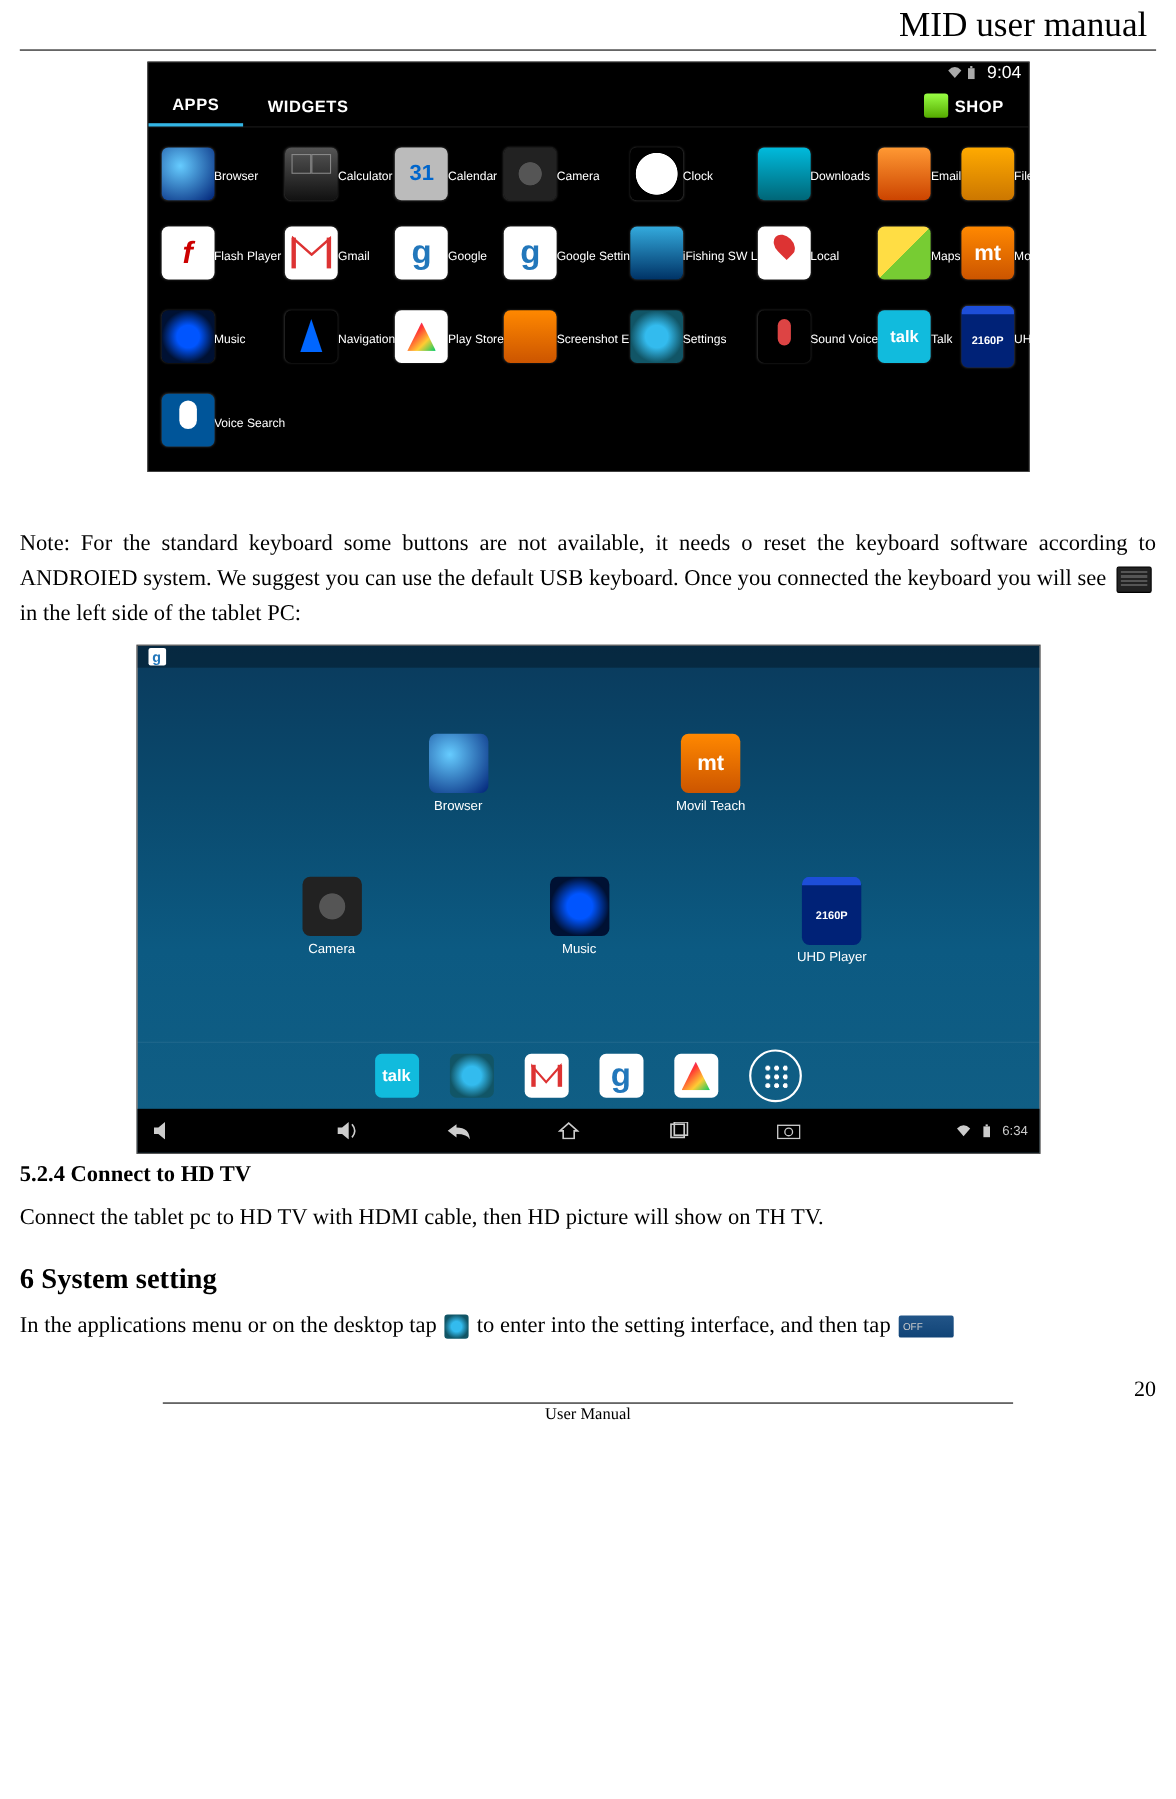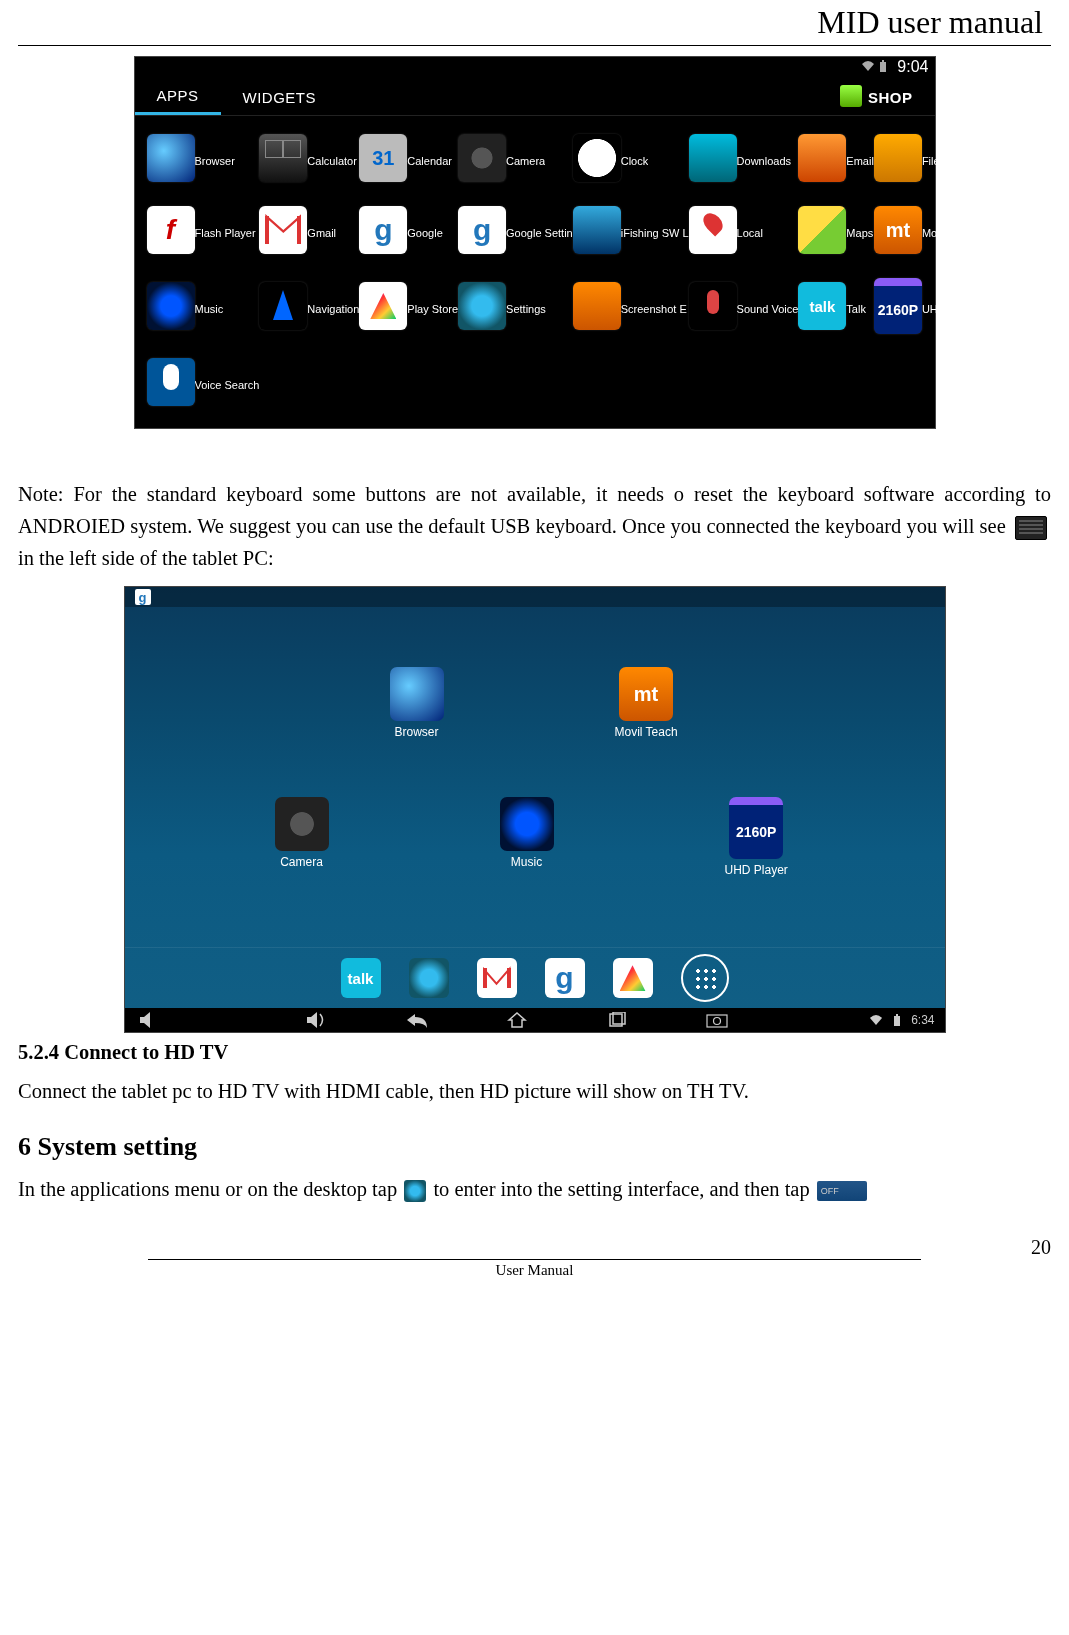--- a/index.html
+++ b/index.html
@@ -47,21 +47,21 @@
     height: 38px;
     background: #000;
     display: flex;
     align-items: center;
     border-bottom: 1px solid #222;
   }
   .tabbar .tab {
     color: #fff;
     font-family: Arial, sans-serif;
     font-size: 15px;
-    font-weight: normal;
+    font-weight: bold;
     padding: 10px 22px 8px 22px;
     letter-spacing: 0.5px;
   }
   .tabbar .tab.active { border-bottom: 3px solid #33b5e5; }
   .tabbar .spacer { flex:1; }
   .tabbar .lbl { font-weight:bold;}
   .shopicon {
     width: 22px; height: 22px;
     background: linear-gradient(#9f4, #5a0);
     border-radius: 3px;
@@ -121,21 +121,21 @@
   .music { background: radial-gradient(circle,#05f 30%,#013 70%);}
   .nav   { background:#000;position:relative;}
   .nav::after{content:"";position:absolute;left:14px;top:8px;border-left:10px solid transparent;border-right:10px solid transparent;border-bottom:30px solid #06f;}
   .pstore{ background:#fff;display:flex;align-items:center;justify-content:center;}
   .pstore::after{content:"";width:26px;height:26px;background:linear-gradient(135deg,#c3f,#f33,#fc3,#0c6);clip-path:polygon(50% 0,100% 100%,0 100%);}
   .sshot { background: linear-gradient(#f80,#c50);}
   .settng{ background: radial-gradient(circle,#3be 30%,#156 70%);}
   .srec  { background:#000;position:relative;}
   .srec::after{content:"";position:absolute;left:18px;top:8px;width:12px;height:24px;background:#d44;border-radius:6px;}
   .talk  { background:#1bd;display:flex;align-items:center;justify-content:center;color:#fff;font-weight:bold;font-size:15px;font-family:Arial;}
-  .uhd   { background:#027;display:flex;align-items:center;justify-content:center;color:#fff;font-weight:bold;font-size:14px;font-family:Arial;border-top:8px solid #8b5cf6;}
+  .uhd   { background:#027;display:flex;align-items:center;justify-content:center;color:#fff;font-weight:bold;font-size:10px;font-family:Arial;border-top:8px solid #1d4ed8;}
   .vsearch{background:#059;position:relative;}
   .vsearch::after{content:"";position:absolute;left:16px;top:6px;width:16px;height:26px;background:#fff;border-radius:8px;}
 
   
   .bodytext {
     font-size: 20.5px;
     line-height: 1.55;
     text-align: justify;
     margin: 0 0 8px 0;
   }
@@ -172,21 +172,21 @@
     border-top:1px solid rgba(255,255,255,0.08);
   }
   .favbar .icon{width:40px;height:40px;border-radius:6px;}
   .favbar .appsbtn{
     width:44px;height:44px;border:2px solid #fff;border-radius:50%;
     display:flex;align-items:center;justify-content:center;
   }
   .favbar .appsbtn::after{content:"";width:22px;height:22px;background:
     radial-gradient(circle,#fff 2px,transparent 2px) 0 0/8px 8px;}
   .navbar {
-    height:24px;background:#000;display:flex;align-items:center;justify-content:center;gap:70px;color:#ccc;
+    height:40px;background:#000;display:flex;align-items:center;justify-content:center;gap:70px;color:#ccc;
   }
   .navbar .nbtn{width:30px;height:24px;display:flex;align-items:center;justify-content:center;}
   .navbar .right{margin-left:auto;display:flex;align-items:center;gap:10px;padding-right:10px;font-family:Arial;font-size:12px;}
   .navbar .left{margin-right:auto;padding-left:10px;}
 
   .sechead {
     font-size: 20.5px;
     font-weight: bold;
     margin: 8px 0 12px 0;
   }
@@ -317,26 +317,26 @@
         </div>
         <div class="appcell">
           <div class="icon nav"></div>
           <div class="lbl">Navigation</div>
         </div>
         <div class="appcell">
           <div class="icon pstore"></div>
           <div class="lbl">Play Store</div>
         </div>
         <div class="appcell">
+          <div class="icon sshot"></div>
+          <div class="lbl">Screenshot E</div>
+        </div>
+        <div class="appcell">
           <div class="icon settng"></div>
           <div class="lbl">Settings</div>
-        </div>
-        <div class="appcell">
-          <div class="icon sshot"></div>
-          <div class="lbl">Screenshot E</div>
         </div>
         <div class="appcell">
           <div class="icon srec"></div>
           <div class="lbl">Sound Voice</div>
         </div>
         <div class="appcell">
           <div class="icon talk">talk</div>
           <div class="lbl">Talk</div>
         </div>
         <div class="appcell">

